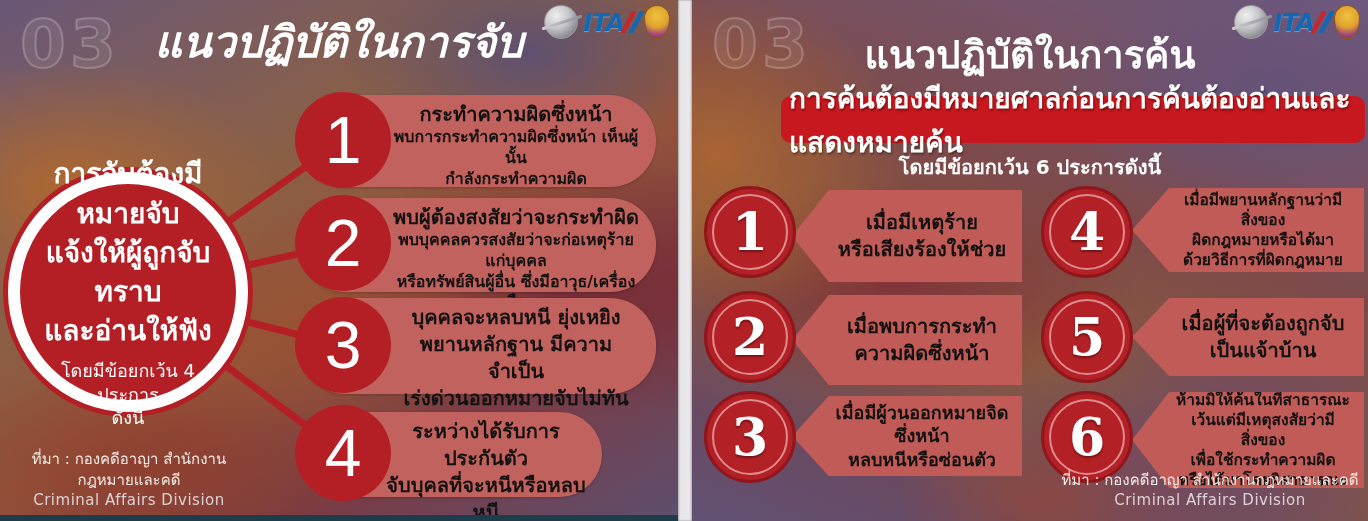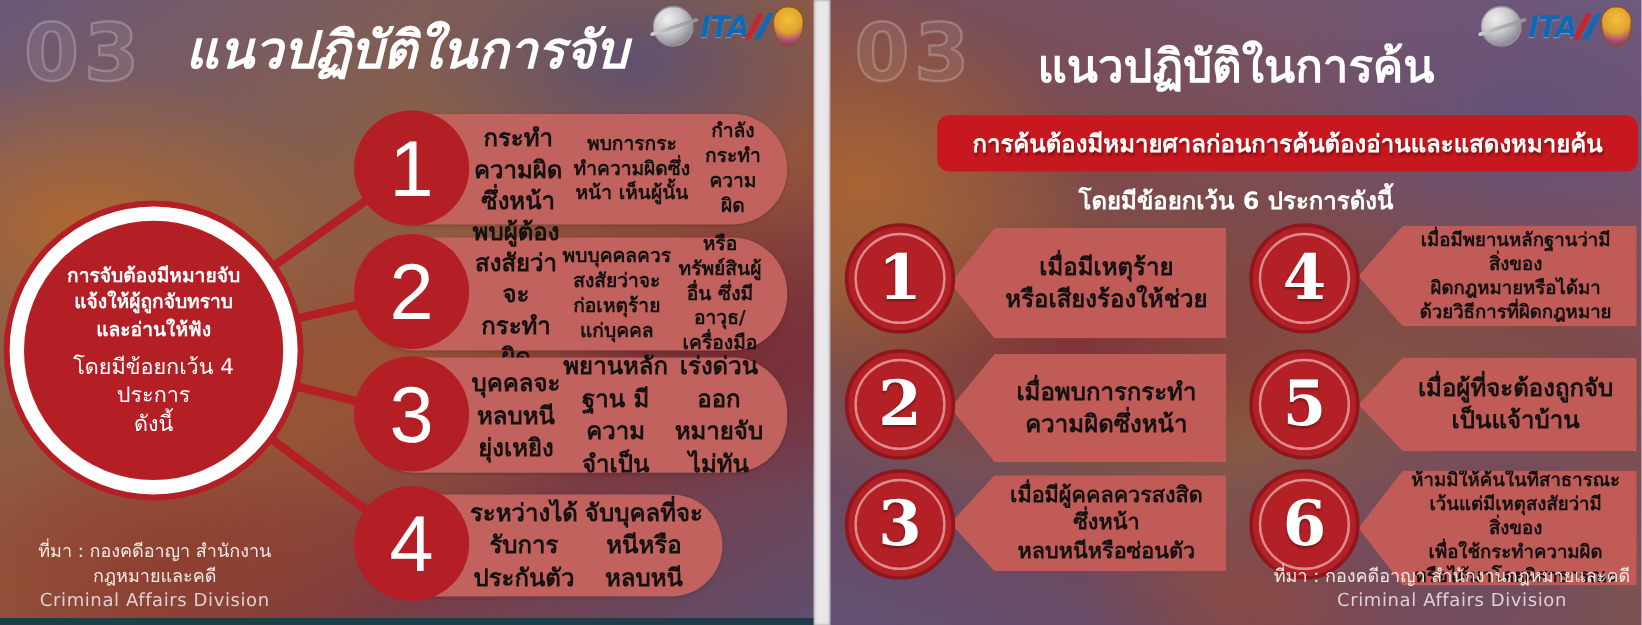--- a/index.html
+++ b/index.html
@@ -52,32 +52,32 @@
   .src-thai { font-size:15px; }
   .src-en { font-size:15px; color:#ddd2d6; letter-spacing:.5px; }
 
   
   .l-title { position:absolute; left:0; right:0; top:8px; text-align:center; color:#fff;
     font-size:43px; font-weight:800; z-index:2;font-style:italic; }
 
   .center-circle { position:absolute; left:8px; top:172px; width:240px; height:240px; border-radius:50%;
     background:#b41f25; border:12px solid #ffffff; box-shadow:0 0 0 5px #b41f25; z-index:3;
     display:flex; flex-direction:column; align-items:center; justify-content:center; text-align:center; color:#fff; padding:10px; }
-  .cc-bold { font-size:16px; font-weight:800; line-height:1.4; }
+  .cc-bold { font-size:28px; font-weight:800; line-height:1.4; }
   .cc-sub { font-size:18px; font-weight:400; line-height:1.3; margin-top:9px;text-align:center; }
 
   .line { position:absolute; left:128px; top:292px; height:7px; margin-top:-3px; background:#b41f25;
     transform-origin:0 50%; z-index:1; border-radius:3px; }
   .line-1 { width:264px; transform:rotate(-35.3deg); }
   .line-2 { width:221px; transform:rotate(-12.8deg); }
   .line-3 { width:222px; transform:rotate(13.9deg); }
   .line-4 { width:269px; transform:rotate(36.8deg); }
 
   .pill { position:absolute; left:300px; background:#c2625e; border-radius:46px; z-index:2;
-    display:flex; flex-direction:row; align-items:center; justify-content:space-between; text-align:center;
+    display:flex; flex-direction:column; align-items:center; justify-content:space-between; text-align:center;
     color:#141111; padding:6px 16px 6px 92px; box-shadow:0 1px 3px rgba(0,0,0,.2); }
   .pill-1 { top:95px;  width:356px; height:92px; }
   .pill-2 { top:198px; width:356px; height:94px; }
   .pill-3 { top:298px; width:356px; height:96px; }
   .pill-4 { top:412px; width:302px; height:85px; padding-left:86px; }
   .pill-title { font-size:20px; font-weight:800; line-height:1.3; }
   .pill-line  { font-size:16px; font-weight:700; line-height:1.3; }
   .pill-big   { font-size:20px; font-weight:800; line-height:1.35; }
 
   .numcircle { position:absolute; width:96px; height:96px; border-radius:50%; background:#b41f25;
@@ -89,21 +89,21 @@
   .nc-4 { left:295px; top:405px; }
 
   .bottom-strip { position:absolute; left:0; bottom:0; width:100%; height:6px; background:#1d3d4a; z-index:6; }
   .src-left { left:14px; width:230px; }
 
   
   .r-title { position:absolute; left:0; right:0; top:24px; text-align:center; color:#fff;
     font-size:38px; font-weight:800; z-index:2; }
   .banner { position:absolute; left:89px; right:3px; top:96px; height:47px; background:#c6181e;
     border-radius:10px; display:flex; align-items:center; justify-content:center; color:#fff;
-    font-size:20px; font-weight:800; text-shadow:1px 2px 2px rgba(0,0,0,.35); z-index:2; padding:0 8px;font-family:Liberation Serif, serif; }
+    font-size:28px; font-weight:800; text-shadow:1px 2px 2px rgba(0,0,0,.35); z-index:2; padding:0 8px;font-family:Liberation Serif, serif; }
   .r-subtitle { position:absolute; left:0; right:0; top:151px; text-align:center; color:#fff;
     font-size:20px; font-weight:800; z-index:2; }
 
   .rcircle { position:absolute; width:92px; height:92px; border-radius:50%; background:#b32025;
     border:3px solid #8f161c; z-index:3; display:flex; align-items:center; justify-content:center; }
   .rcircle::after { content:""; position:absolute; inset:5px; border:2px solid rgba(255,230,230,.55); border-radius:50%; }
   .rnum { font-family:"DejaVu Serif","Liberation Serif",serif; font-size:52px; font-weight:700; color:#fff;
     text-shadow:0 2px 2px rgba(0,0,0,.35); line-height:1; }
   .rc-1 { left:12px;  top:186px; }
   .rc-2 { left:12px;  top:291px; }
@@ -233,21 +233,21 @@
 
     <div class="arrow ar-1">
       <div class="ar-line-lg">เมื่อมีเหตุร้าย</div>
       <div class="ar-line-lg">หรือเสียงร้องให้ช่วย</div>
     </div>
     <div class="arrow ar-2">
       <div class="ar-line-lg">เมื่อพบการกระทำ</div>
       <div class="ar-line-lg">ความผิดซึ่งหน้า</div>
     </div>
     <div class="arrow ar-3">
-      <div class="ar-line-md">เมื่อมีผู้คคลควรสงสิดซึ่งหน้า</div>
+      <div class="ar-line-md">เมื่อมีผู้วนออกหมายจิดซึ่งหน้า</div>
       <div class="ar-line-md">หลบหนีหรือซ่อนตัว</div>
     </div>
     <div class="arrow ar-4">
       <div class="ar-line-sm">เมื่อมีพยานหลักฐานว่ามีสิ่งของ</div>
       <div class="ar-line-sm">ผิดกฎหมายหรือได้มา</div>
       <div class="ar-line-sm">ด้วยวิธีการที่ผิดกฎหมาย</div>
     </div>
     <div class="arrow ar-5">
       <div class="ar-line-lg">เมื่อผู้ที่จะต้องถูกจับ</div>
       <div class="ar-line-lg">เป็นแจ้าบ้าน</div>

